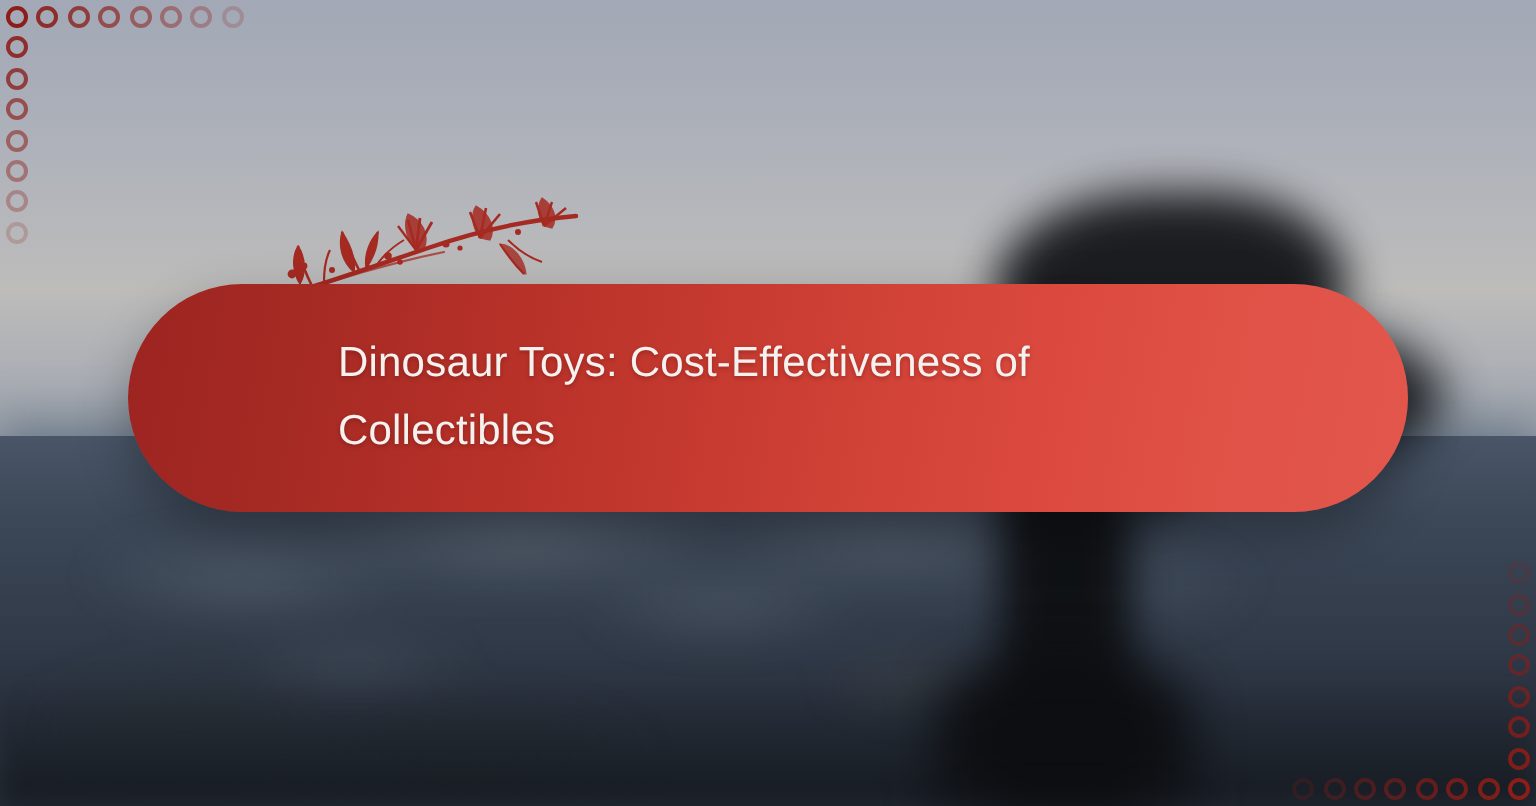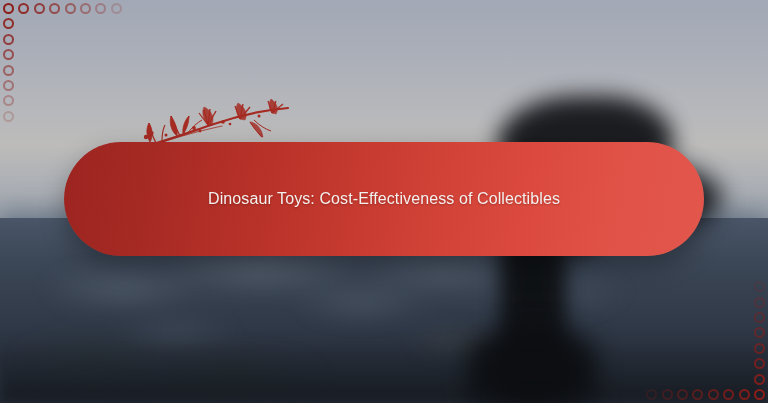--- a/index.html
+++ b/index.html
@@ -157,24 +157,23 @@
         #e15348 88%,
         #e2564b 100%);
     box-shadow: 0 10px 26px rgba(0,0,0,0.30);
     display: flex;
     align-items: center;
     justify-content: center;
     z-index: 4;
   }
   .title-text {
     color: #f4f1ef;
-    font-size: 16px;
+    font-size: 21px;
     font-weight: 400;
     line-height: 1.62;
-    text-align: center;
     letter-spacing: 0.1px;
     max-width: 430px;
     text-shadow: 0 1px 2px rgba(80,12,8,0.35);
   }
 </style>
 </head>
 <body>
 
 <div id="stage">
 

